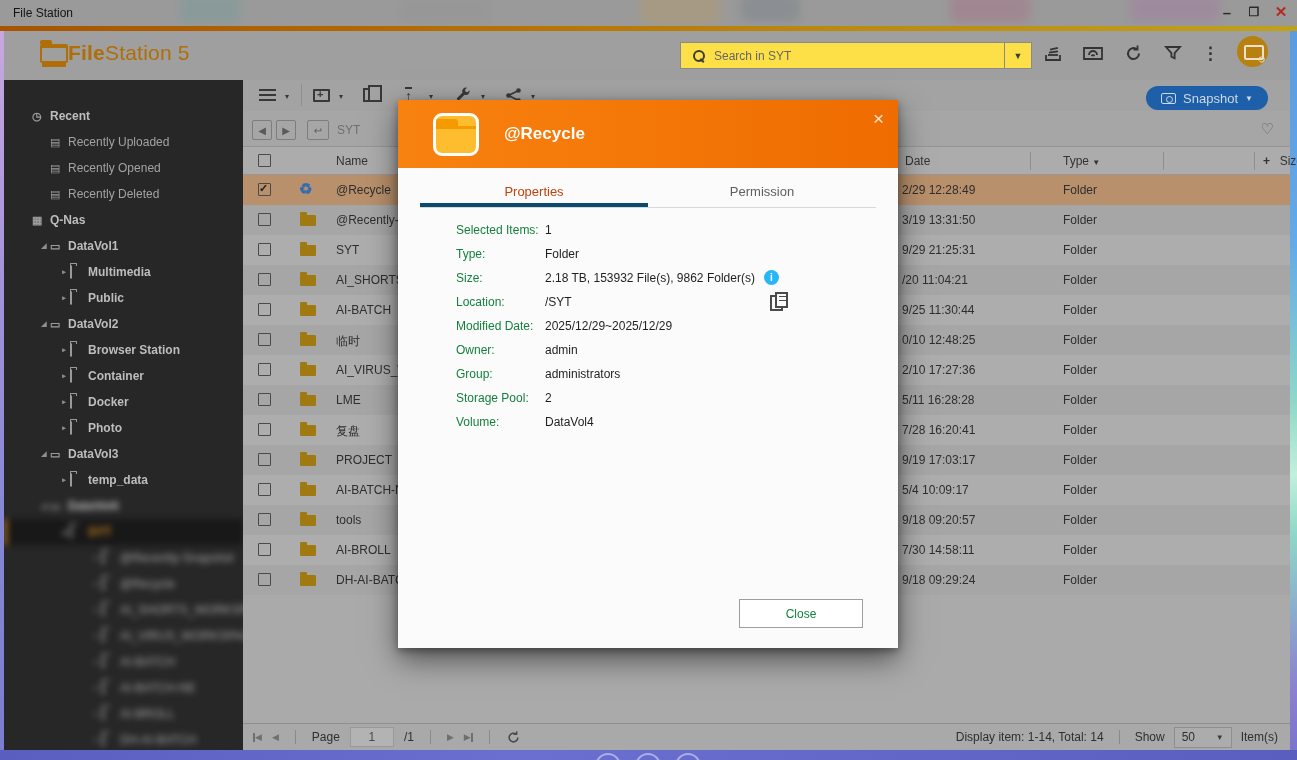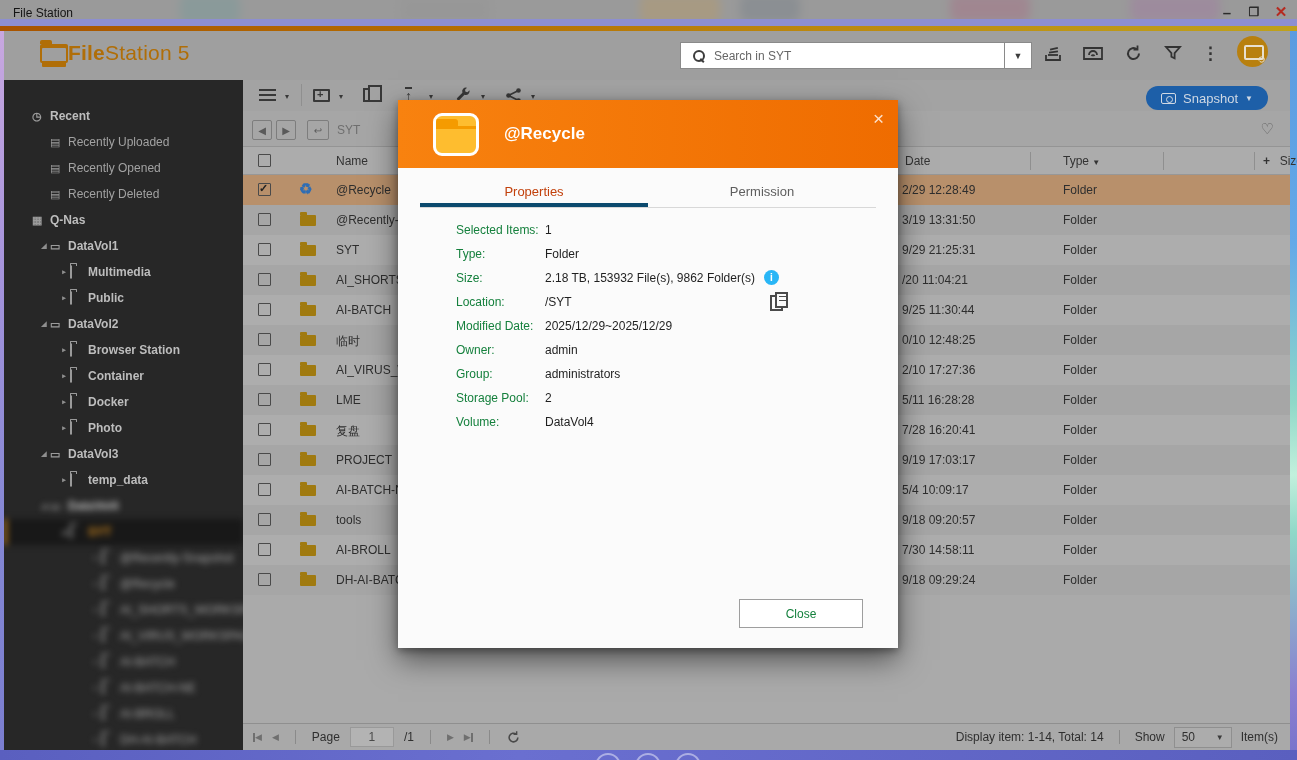--- a/index.html
+++ b/index.html
@@ -11,21 +11,21 @@
   .strip-left { position:absolute; left:0; top:26px; width:4px; height:724px;
     background:linear-gradient(180deg,#C9A8E0 0%,#A493DB 35%,#8487D4 70%,#7B7ED0 100%); }
   .strip-right { position:absolute; right:0; top:26px; width:7px; height:724px;
     background:linear-gradient(180deg,#5B9BE0 0%,#64A9E8 30%,#8FD8C8 52%,#C2F0DC 62%,#8FD8C8 70%,#8A7FD0 92%,#7A74CC 100%); }
   .strip-bottom { position:absolute; left:0; bottom:0; width:100%; height:10px;
     background:linear-gradient(90deg,#5A5FBF,#6A6FD0 40%,#5A5FBF); }
   .dock-circle { position:absolute; top:3px; width:26px; height:26px; border-radius:50%;
     border:2px solid rgba(255,255,255,.45); }
 
   
-  #titlebar { position:absolute; left:0; top:0; width:100%; height:19px; overflow:hidden; }
+  #titlebar { position:absolute; left:0; top:0; width:100%; height:26px; overflow:hidden; }
   .blob { position:absolute; filter:blur(5px); opacity:.9; border-radius:8px; }
   .tb-cover { position:absolute; inset:0; background:rgba(154,154,154,.84); }
   .tb-title { position:absolute; left:13px; top:6px; color:#141414; font-size:12px; }
   .win-controls { position:absolute; right:8px; top:4px; display:flex; gap:11px; align-items:center; }
   .wc { width:16px; height:16px; display:flex; align-items:center; justify-content:center;
     font-weight:bold; color:#2b2b2b; font-size:13px; cursor:default; }
   .wc.min { font-size:15px; }
   .wc.max { font-size:12px; border:0; }
   .wc.close { color:#B52A20; font-size:15px; }
 
@@ -39,21 +39,21 @@
   #app-header { position:absolute; left:0; top:0; width:100%; height:49px; background:#9F9F9F; }
   .logo { position:absolute; left:36px; top:10px; display:flex; align-items:center; }
   .logo-folder { position:relative; width:28px; height:19px; background:#B06E08; border-radius:2px; }
   .logo-folder::before { content:""; position:absolute; top:-4px; left:0; width:12px; height:4px;
     background:#B06E08; border-radius:2px 2px 0 0; }
   .logo-folder::after { content:""; position:absolute; left:2px; top:4px; width:24px; height:13px;
     background:#9F9F9F; border-radius:1px; border-bottom:6px solid #B06E08; }
   .logo-text { font-size:21px; color:#B06E08; letter-spacing:.2px; }
   .logo-text b { font-weight:bold; }
   .searchbox { position:absolute; left:676px; top:11px; width:352px; height:27px;
-    background:#ffffff; border:1px solid #8A8A8A; display:flex; align-items:center; }
+    background:#fde047; border:1px solid #8A8A8A; display:flex; align-items:center; }
   .mag { position:relative; width:12px; height:12px; margin:0 9px 0 12px; }
   .mag::before { content:""; position:absolute; left:0; top:0; width:8px; height:8px;
     border:2px solid #3C3C3C; border-radius:50%; }
   .mag::after { content:""; position:absolute; left:8px; top:8px; width:5px; height:2px;
     background:#3C3C3C; transform:rotate(45deg); transform-origin:0 0; }
   .searchbox input { flex:1; background:transparent; border:0; outline:none; color:#5E5E5E;
     font-size:12px; font-family:inherit; }
   .searchbox input::placeholder { color:#666; opacity:1; }
   .search-sep { width:1px; height:25px; background:#8A8A8A; }
   .search-arrow { width:26px; text-align:center; color:#3C3C3C; font-size:9px; }

